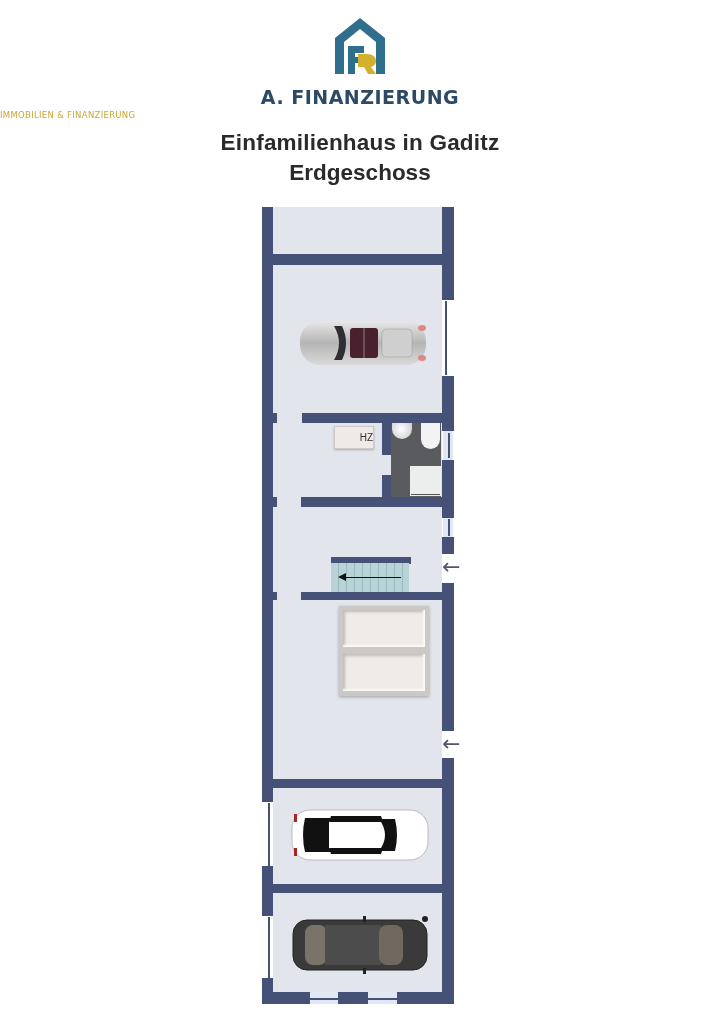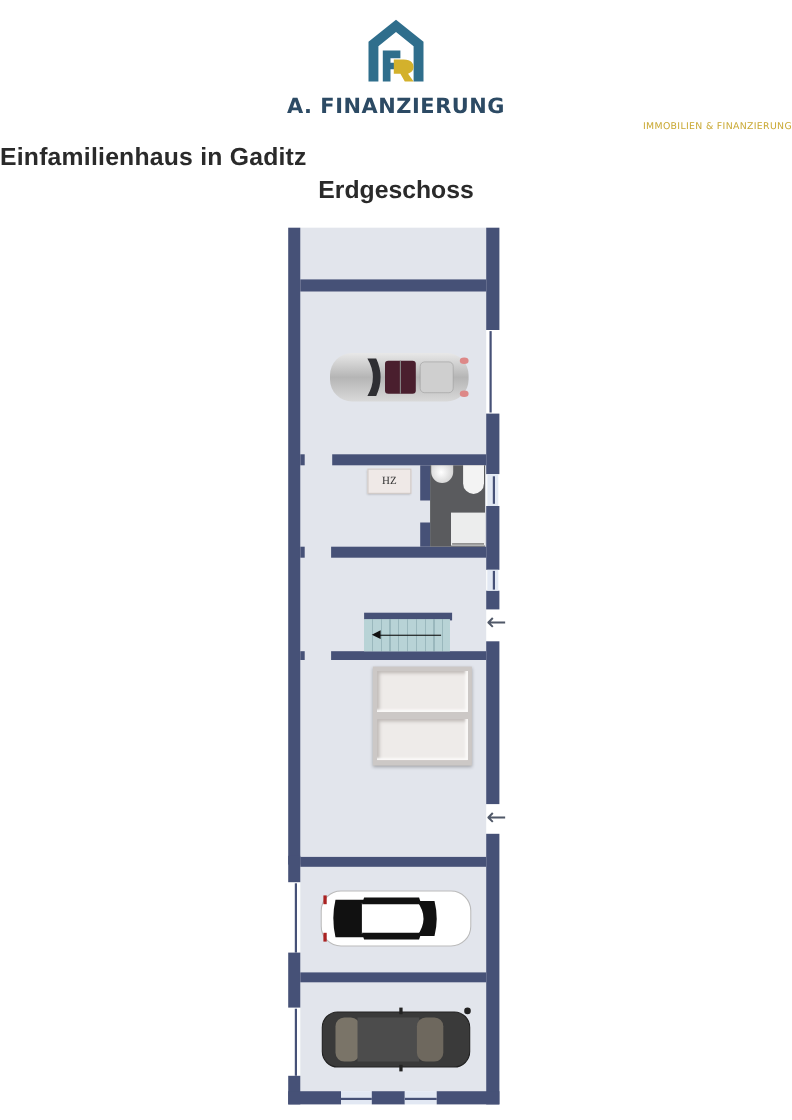--- a/index.html
+++ b/index.html
@@ -1,28 +1,28 @@
 <!DOCTYPE html>
 <html><head>
 <meta charset="utf-8">
 <style>
   html, body { margin: 0; padding: 0; background: #ffffff; }
   body { width: 720px; height: 1018px; position: relative; overflow: hidden; font-family: "Liberation Sans", sans-serif; }
   .abs { position: absolute; }
   .logo-mark { left: 331px; top: 16px; width: 58px; height: 60px; }
   .brand-name { left: 0; width: 720px; top: 86px; text-align: center; font-family: "DejaVu Sans", sans-serif; font-weight: bold; font-size: 19px; letter-spacing: 0.5px; color: #2c4a64; }
-  .brand-tag { left: 0; width: 720px; top: 110px; text-align: right; font-family: "DejaVu Sans", sans-serif; font-size: 8.5px; letter-spacing: 0.3px; color: #c9a832; }
-  .title1 { left: 0; width: 720px; top: 130px; text-align: left; font-family: "Liberation Sans", sans-serif; font-weight: bold; font-size: 22.5px; color: #2a2a2a; letter-spacing: 0.2px; }
+  .brand-tag { left: 0; width: 720px; top: 110px; text-align: left; font-family: "DejaVu Sans", sans-serif; font-size: 8.5px; letter-spacing: 0.3px; color: #c9a832; }
+  .title1 { left: 0; width: 720px; top: 130px; text-align: center; font-family: "Liberation Sans", sans-serif; font-weight: bold; font-size: 22.5px; color: #2a2a2a; letter-spacing: 0.2px; }
   .title2 { left: 0; width: 720px; top: 160px; text-align: center; font-family: "Liberation Sans", sans-serif; font-weight: bold; font-size: 22.5px; color: #2a2a2a; }
 
   .floor { background: #e2e5ec; }
   .wall { background: #465177; }
   .win { background: #e2e8f3; }
   .winline { background: #465177; }
-  .hz { left: 334px; top: 426px; width: 38px; height: 21px; background: #efe9e7; border: 1px solid #cfc8c6; box-shadow: 0 1px 2px rgba(0,0,0,0.25); font-family: Liberation Serif, serif; font-size: 10px; color: #333; text-align: center; line-height: 21px; }
+  .hz { left: 334px; top: 426px; width: 38px; height: 21px; background: #efe9e7; border: 1px solid #cfc8c6; box-shadow: 0 1px 2px rgba(0,0,0,0.25); font-family: Liberation Sans, sans-serif; font-size: 10px; color: #333; text-align: right; line-height: 21px; }
   .bath-floor { left: 391px; top: 423px; width: 50px; height: 74px; background: #5a5b5e; }
   .shower { left: 410px; top: 466px; width: 31px; height: 30px; background: #eceded; }
   .stairs { left: 331px; top: 563px; width: 78px; height: 29px; background: #b8d3d6; background-image: repeating-linear-gradient(90deg, #b8d3d6 0 7px, #9ab8bd 7px 8px); }
   .stairs-top { left: 331px; top: 557px; width: 80px; height: 7px; }
   .bed { left: 339px; top: 606px; width: 90px; height: 90px; background: #ccc8c6; box-shadow: 0 1px 3px rgba(0,0,0,0.3); }
   .pillow { position: absolute; left: 4px; width: 82px; height: 37px; background: #eeebe9; box-shadow: inset -2px -2px 2px #fbfaf9, inset 2px 2px 3px #c0bbb8; }
   .arrow { font-family: "DejaVu Sans", sans-serif; font-size: 22px; color: #505868; line-height: 1; }
 </style>
 </head>
 <body>

